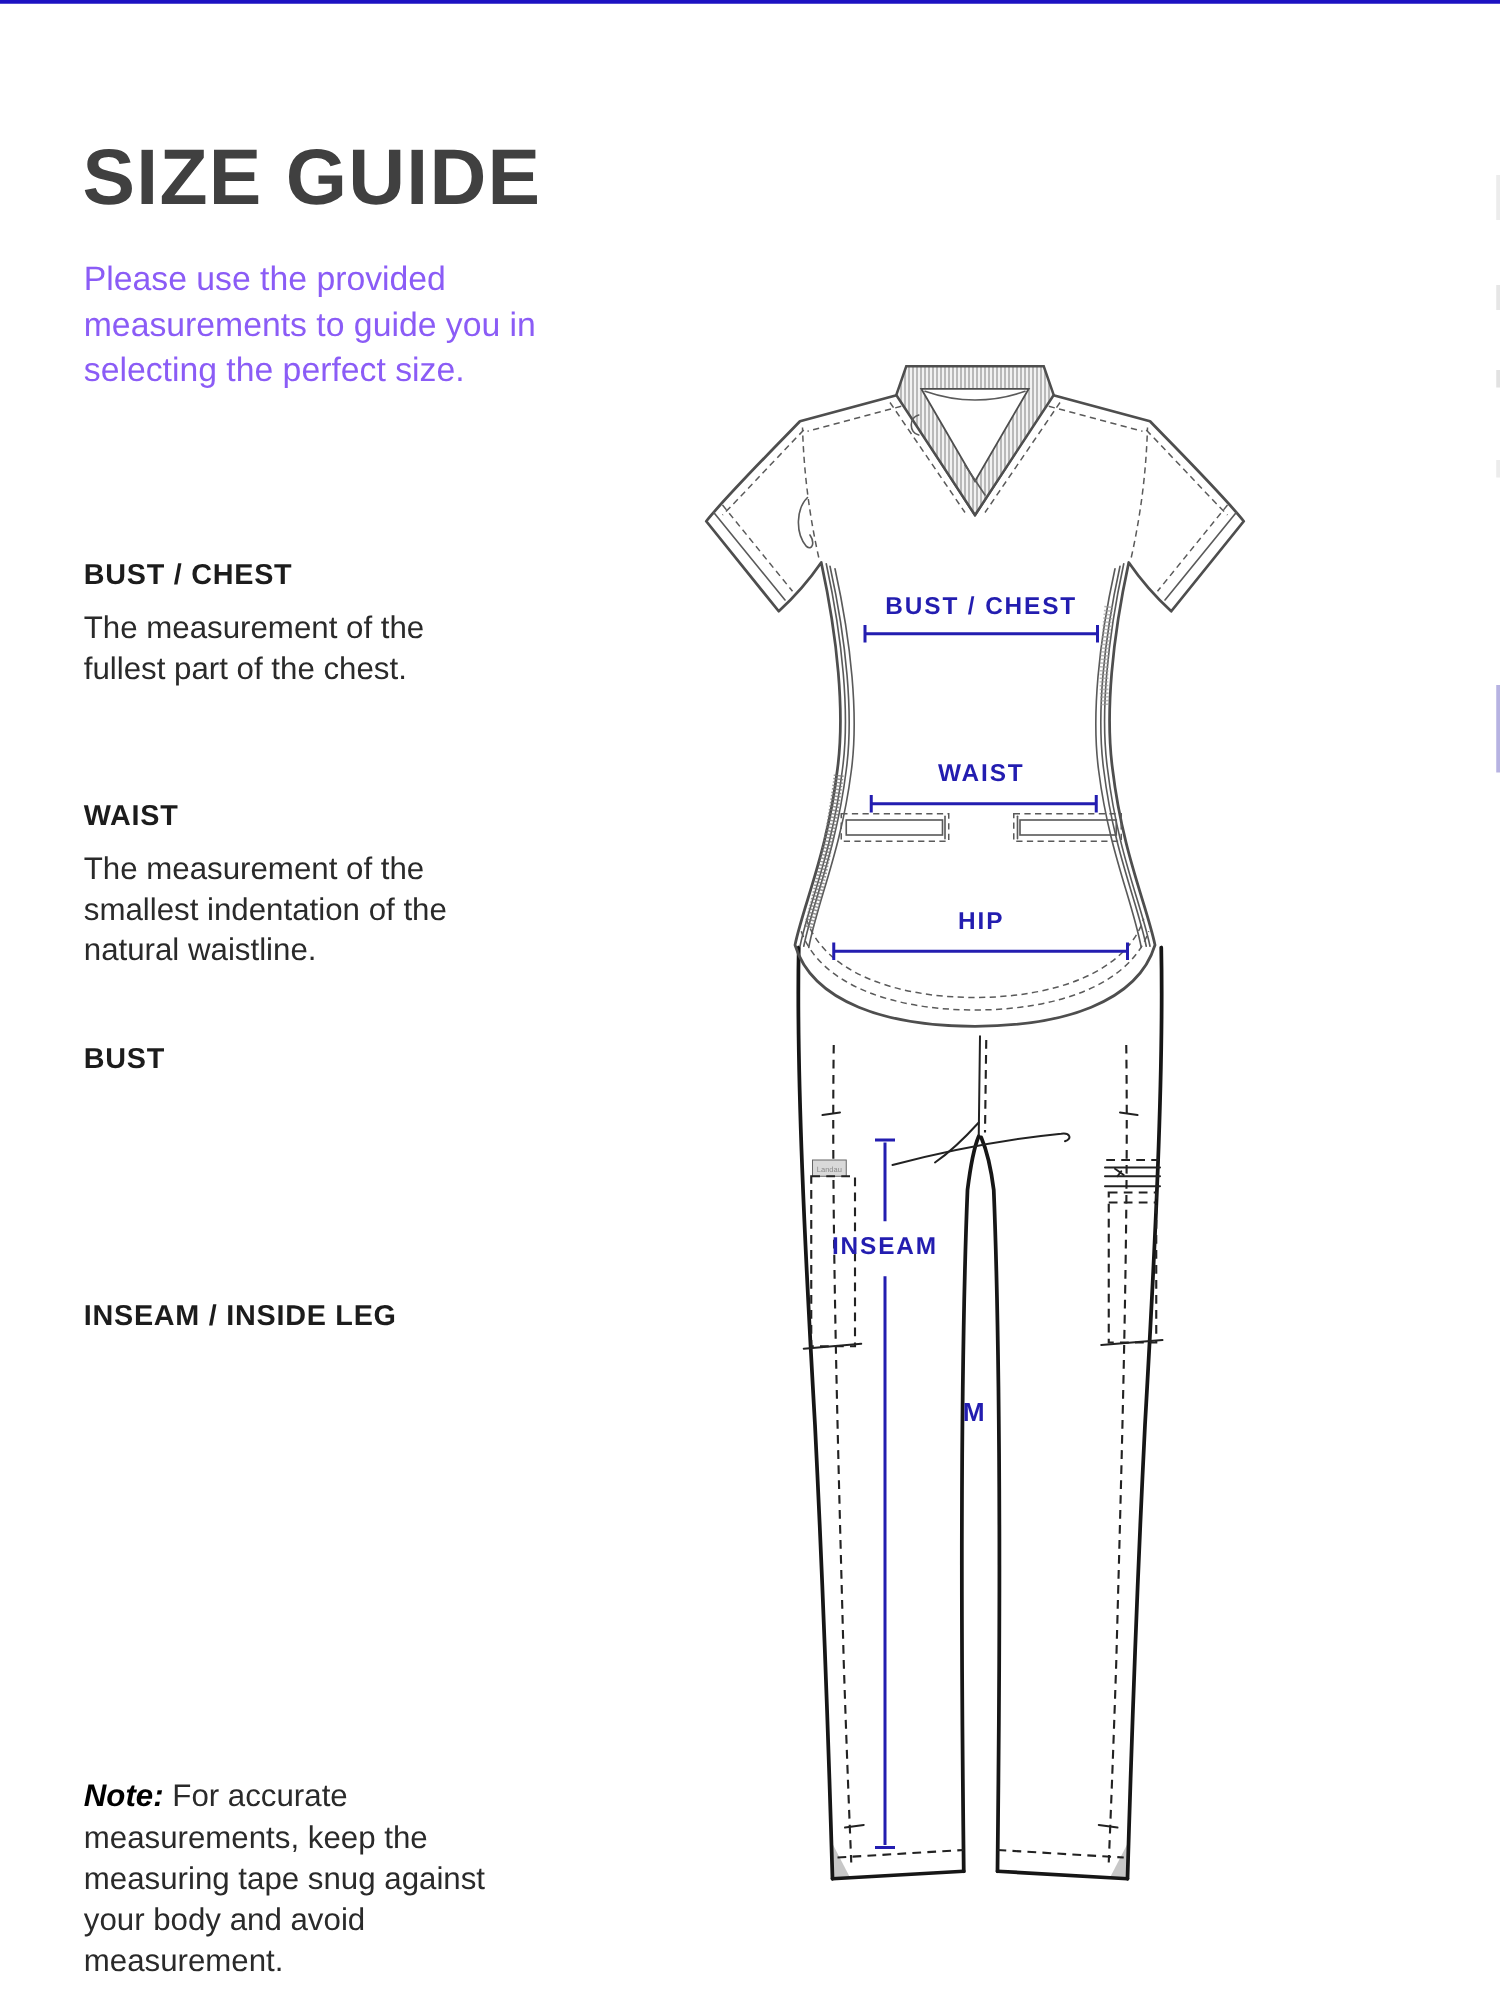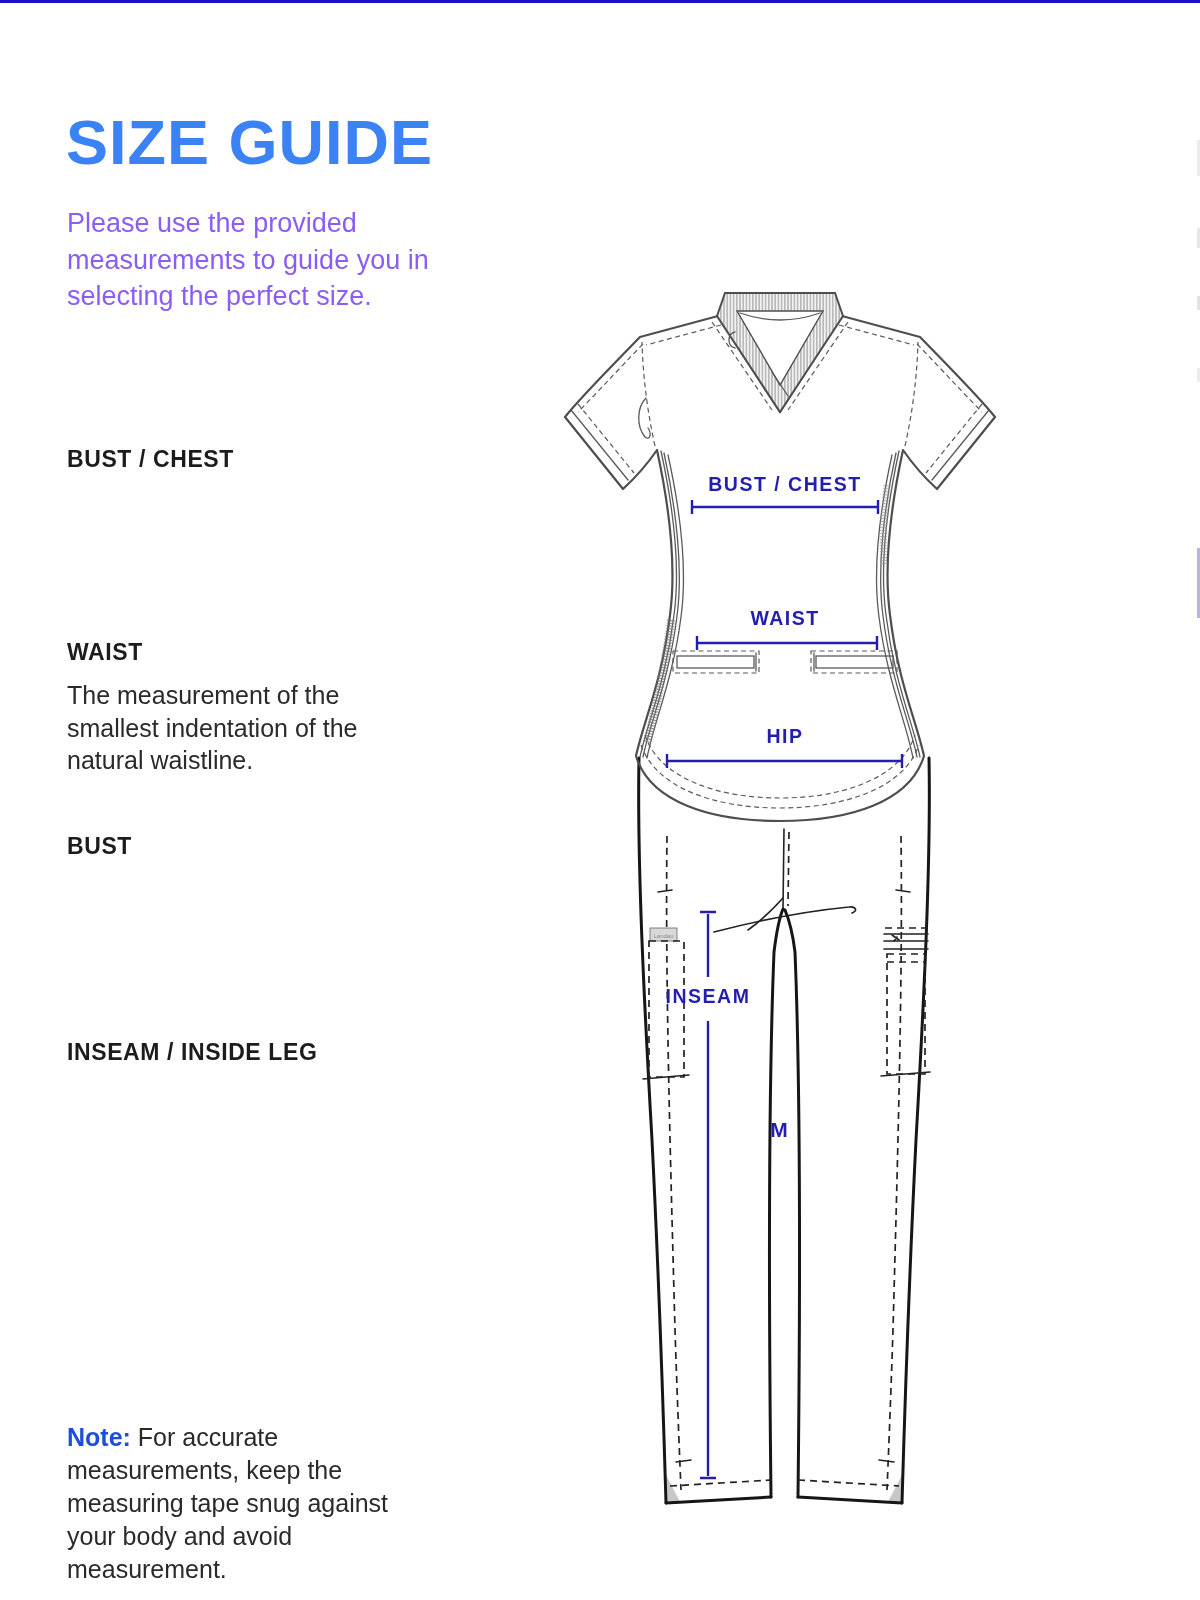--- a/index.html
+++ b/index.html
@@ -3,38 +3,38 @@
 <meta charset="utf-8">
 <style>
   html,body{margin:0;padding:0;}
   body{
     width:1200px;height:1600px;position:relative;background:#ffffff;
     font-family:"Liberation Sans",sans-serif;overflow:hidden;
   }
   .top-border{position:absolute;top:0;left:0;width:1200px;height:3px;background:#1c12c2;}
   .title{
     position:absolute;left:66px;top:64px;font-size:63px;font-weight:bold;
-    letter-spacing:1px;color:#3b82f6;white-space:nowrap;
+    letter-spacing:1px;color:#404040;white-space:nowrap;
   }
   .intro{
     position:absolute;left:67px;top:178px;width:436px;
     font-size:27px;line-height:1.36;color:#8b5cf6;
   }
   .section{position:absolute;left:67px;}
   .section h3{margin:0;font-size:23px;font-weight:bold;letter-spacing:.6px;color:#1c1c1c;}
   .section p{margin:13px 0 0 0;font-size:25px;line-height:1.3;color:#2a2a2a;}
   .s1{top:446px}.s1 p{width:305px}
   .s2{top:639px}.s2 p{width:325px}
   .s3{top:833px}.s3 p{width:398px}
   .s4{top:1039px}.s4 p{width:372px}
   .note{
     position:absolute;left:67px;top:1396px;width:348px;
     font-size:25px;line-height:1.32;color:#2a2a2a;
   }
-  .note .note-label{font-weight:bold;color:#1d4ed8;}
+  .note .note-label{font-weight:bold;color:#000000;font-style:italic;}
   .fig{position:absolute;left:540px;top:280px;width:460px;height:1240px;}
   
   .oT{stroke:#4e4e4e;stroke-width:2.2;fill:none;stroke-linecap:round;stroke-linejoin:round}
   .tT{stroke:#5a5a5a;stroke-width:1.3;fill:none;stroke-linecap:round}
   .dT{stroke:#5a5a5a;stroke-width:1.2;fill:none;stroke-dasharray:5 3.5}
   .oP{stroke:#161616;stroke-width:3;fill:none;stroke-linecap:round;stroke-linejoin:round}
   .tP{stroke:#222;stroke-width:1.6;fill:none;stroke-linecap:round}
   .dP{stroke:#222;stroke-width:1.7;fill:none;stroke-dasharray:7 5}
   .ann{stroke:#231db0;stroke-width:2.4;fill:none;stroke-linecap:butt}
   text.ann-label{
@@ -51,20 +51,21 @@
 <body>
 
 <div class="top-border"></div>
 
 <h1 class="title">SIZE GUIDE</h1>
 
 <p class="intro">Please use the provided measurements to guide you in selecting the perfect size.</p>
 
 <div class="section s1">
   <h3>BUST / CHEST</h3>
+  <p>The measurement of the fullest part of the chest.</p>
 </div>
 
 <div class="section s2">
   <h3>WAIST</h3>
   <p>The measurement of the smallest indentation of the natural waistline.</p>
 </div>
 
 <div class="section s3">
   <h3>BUST</h3>
 </div>

